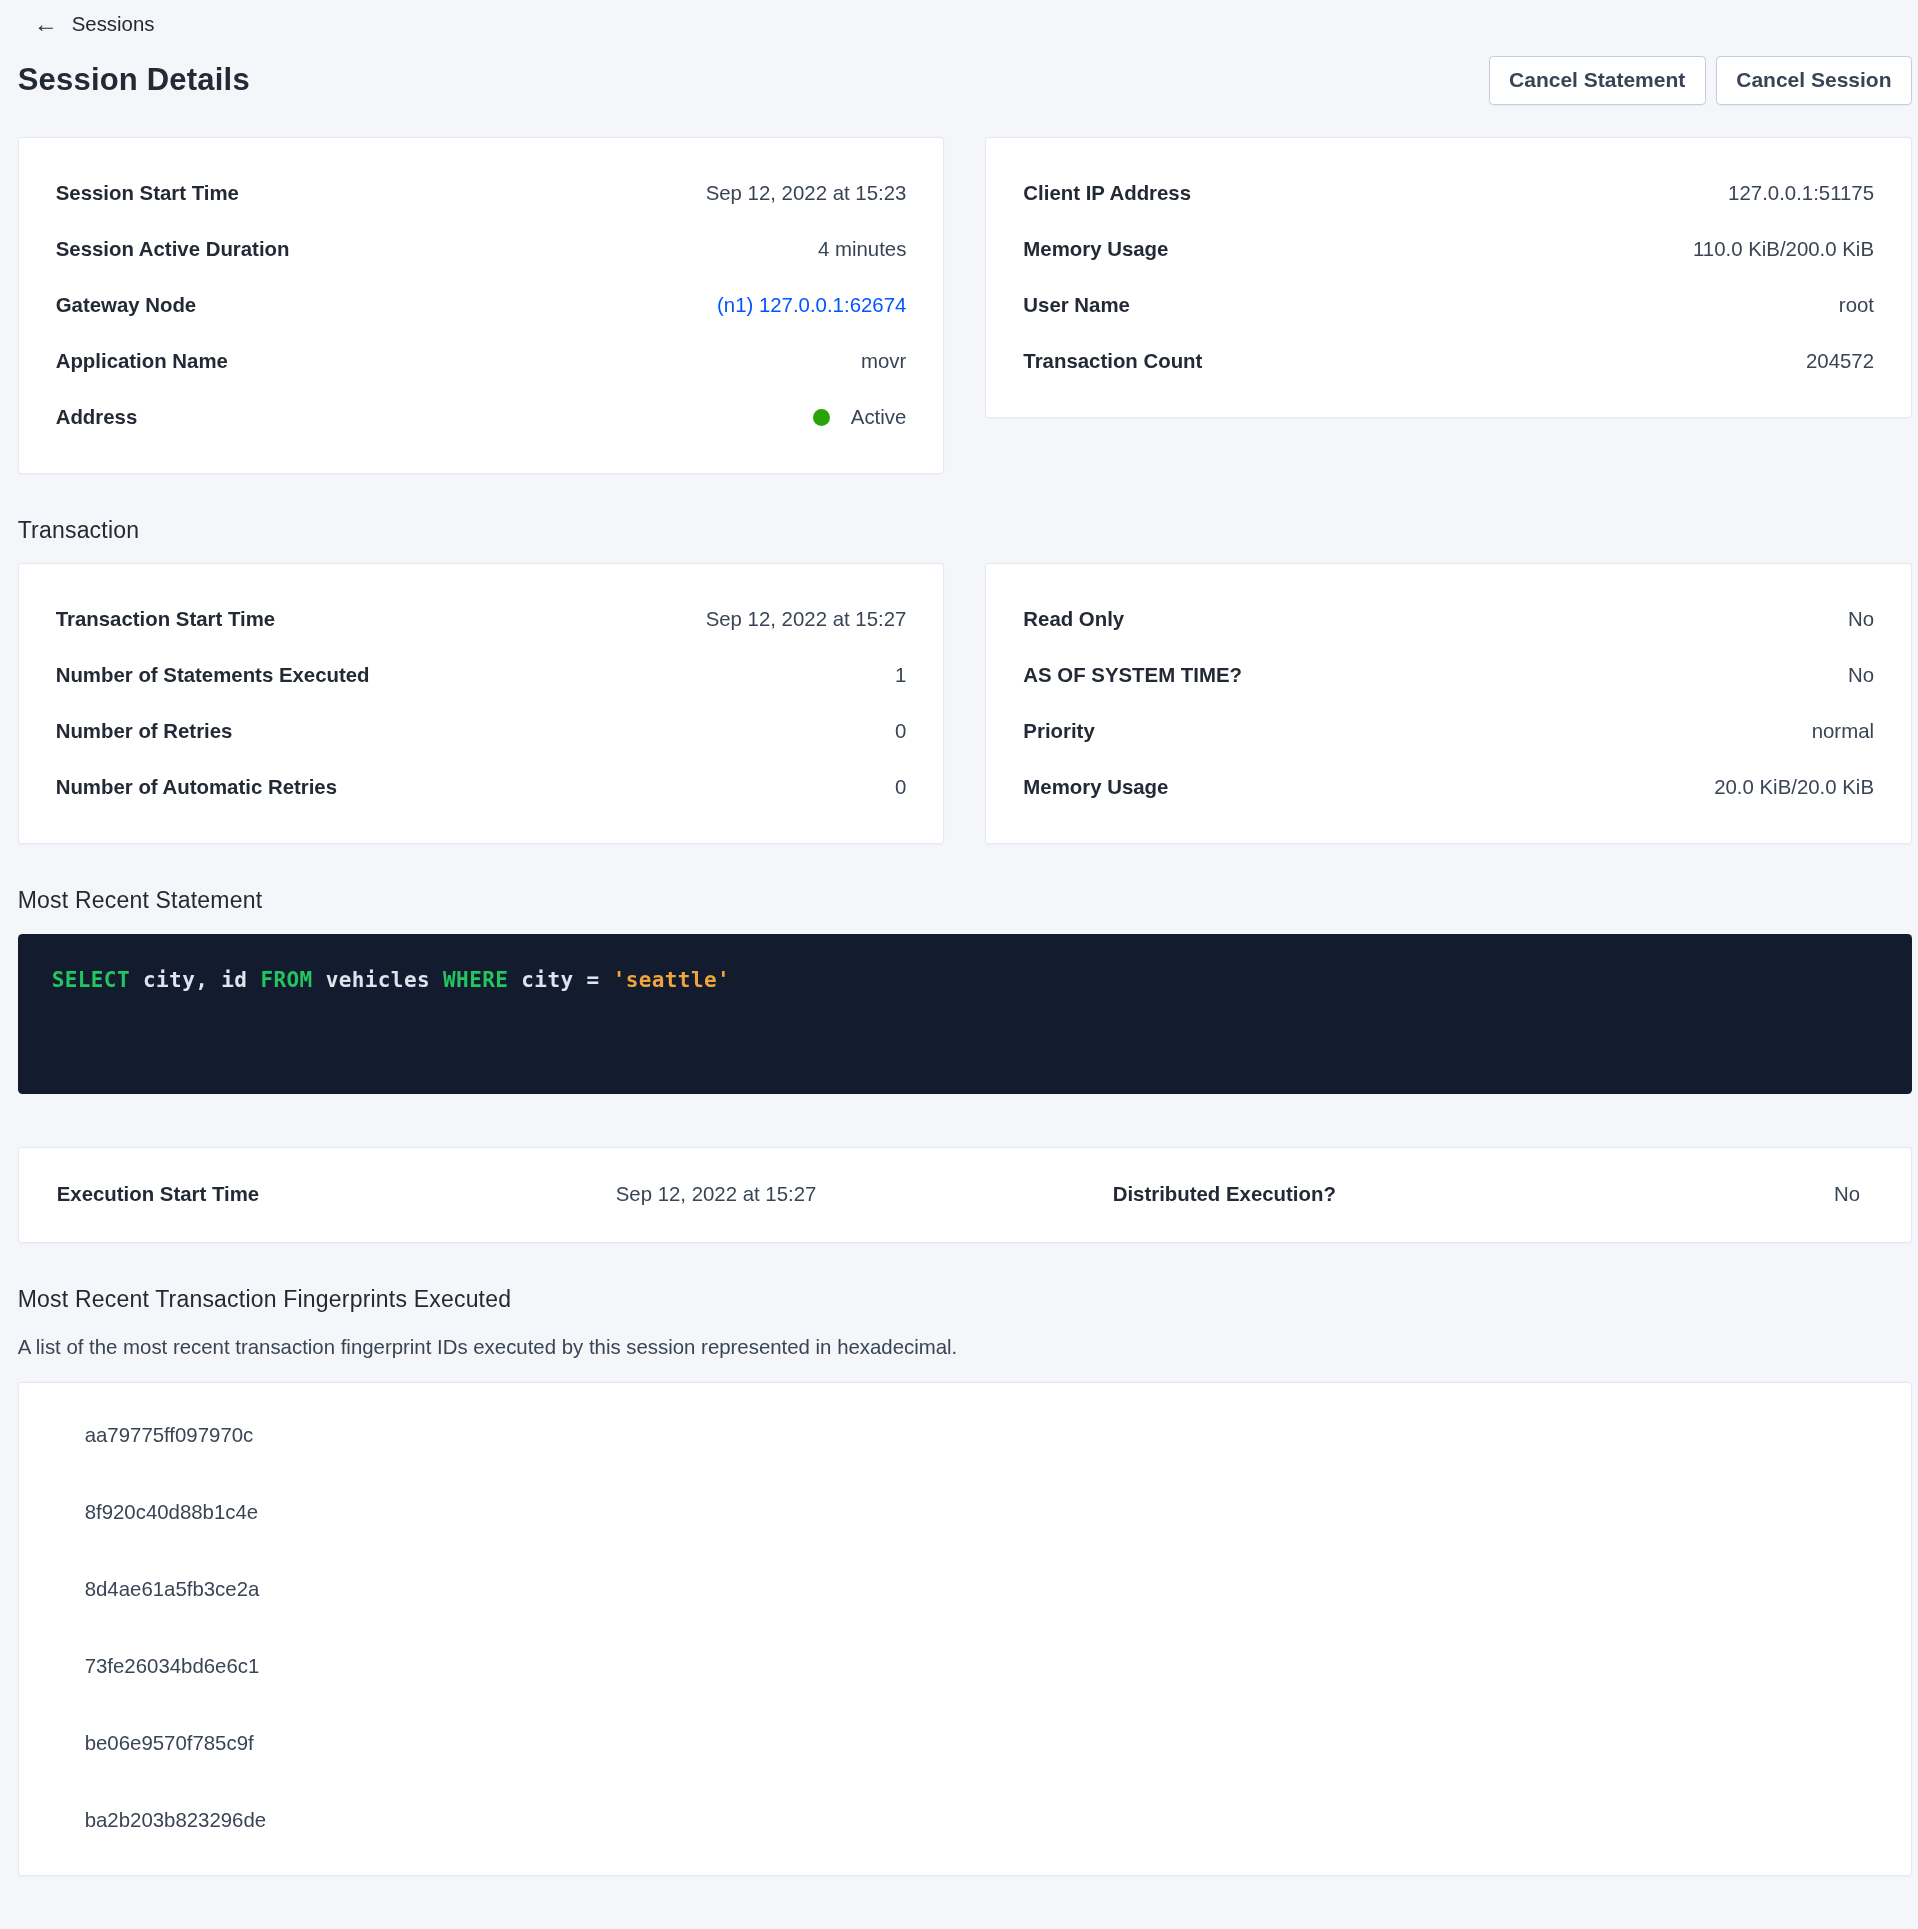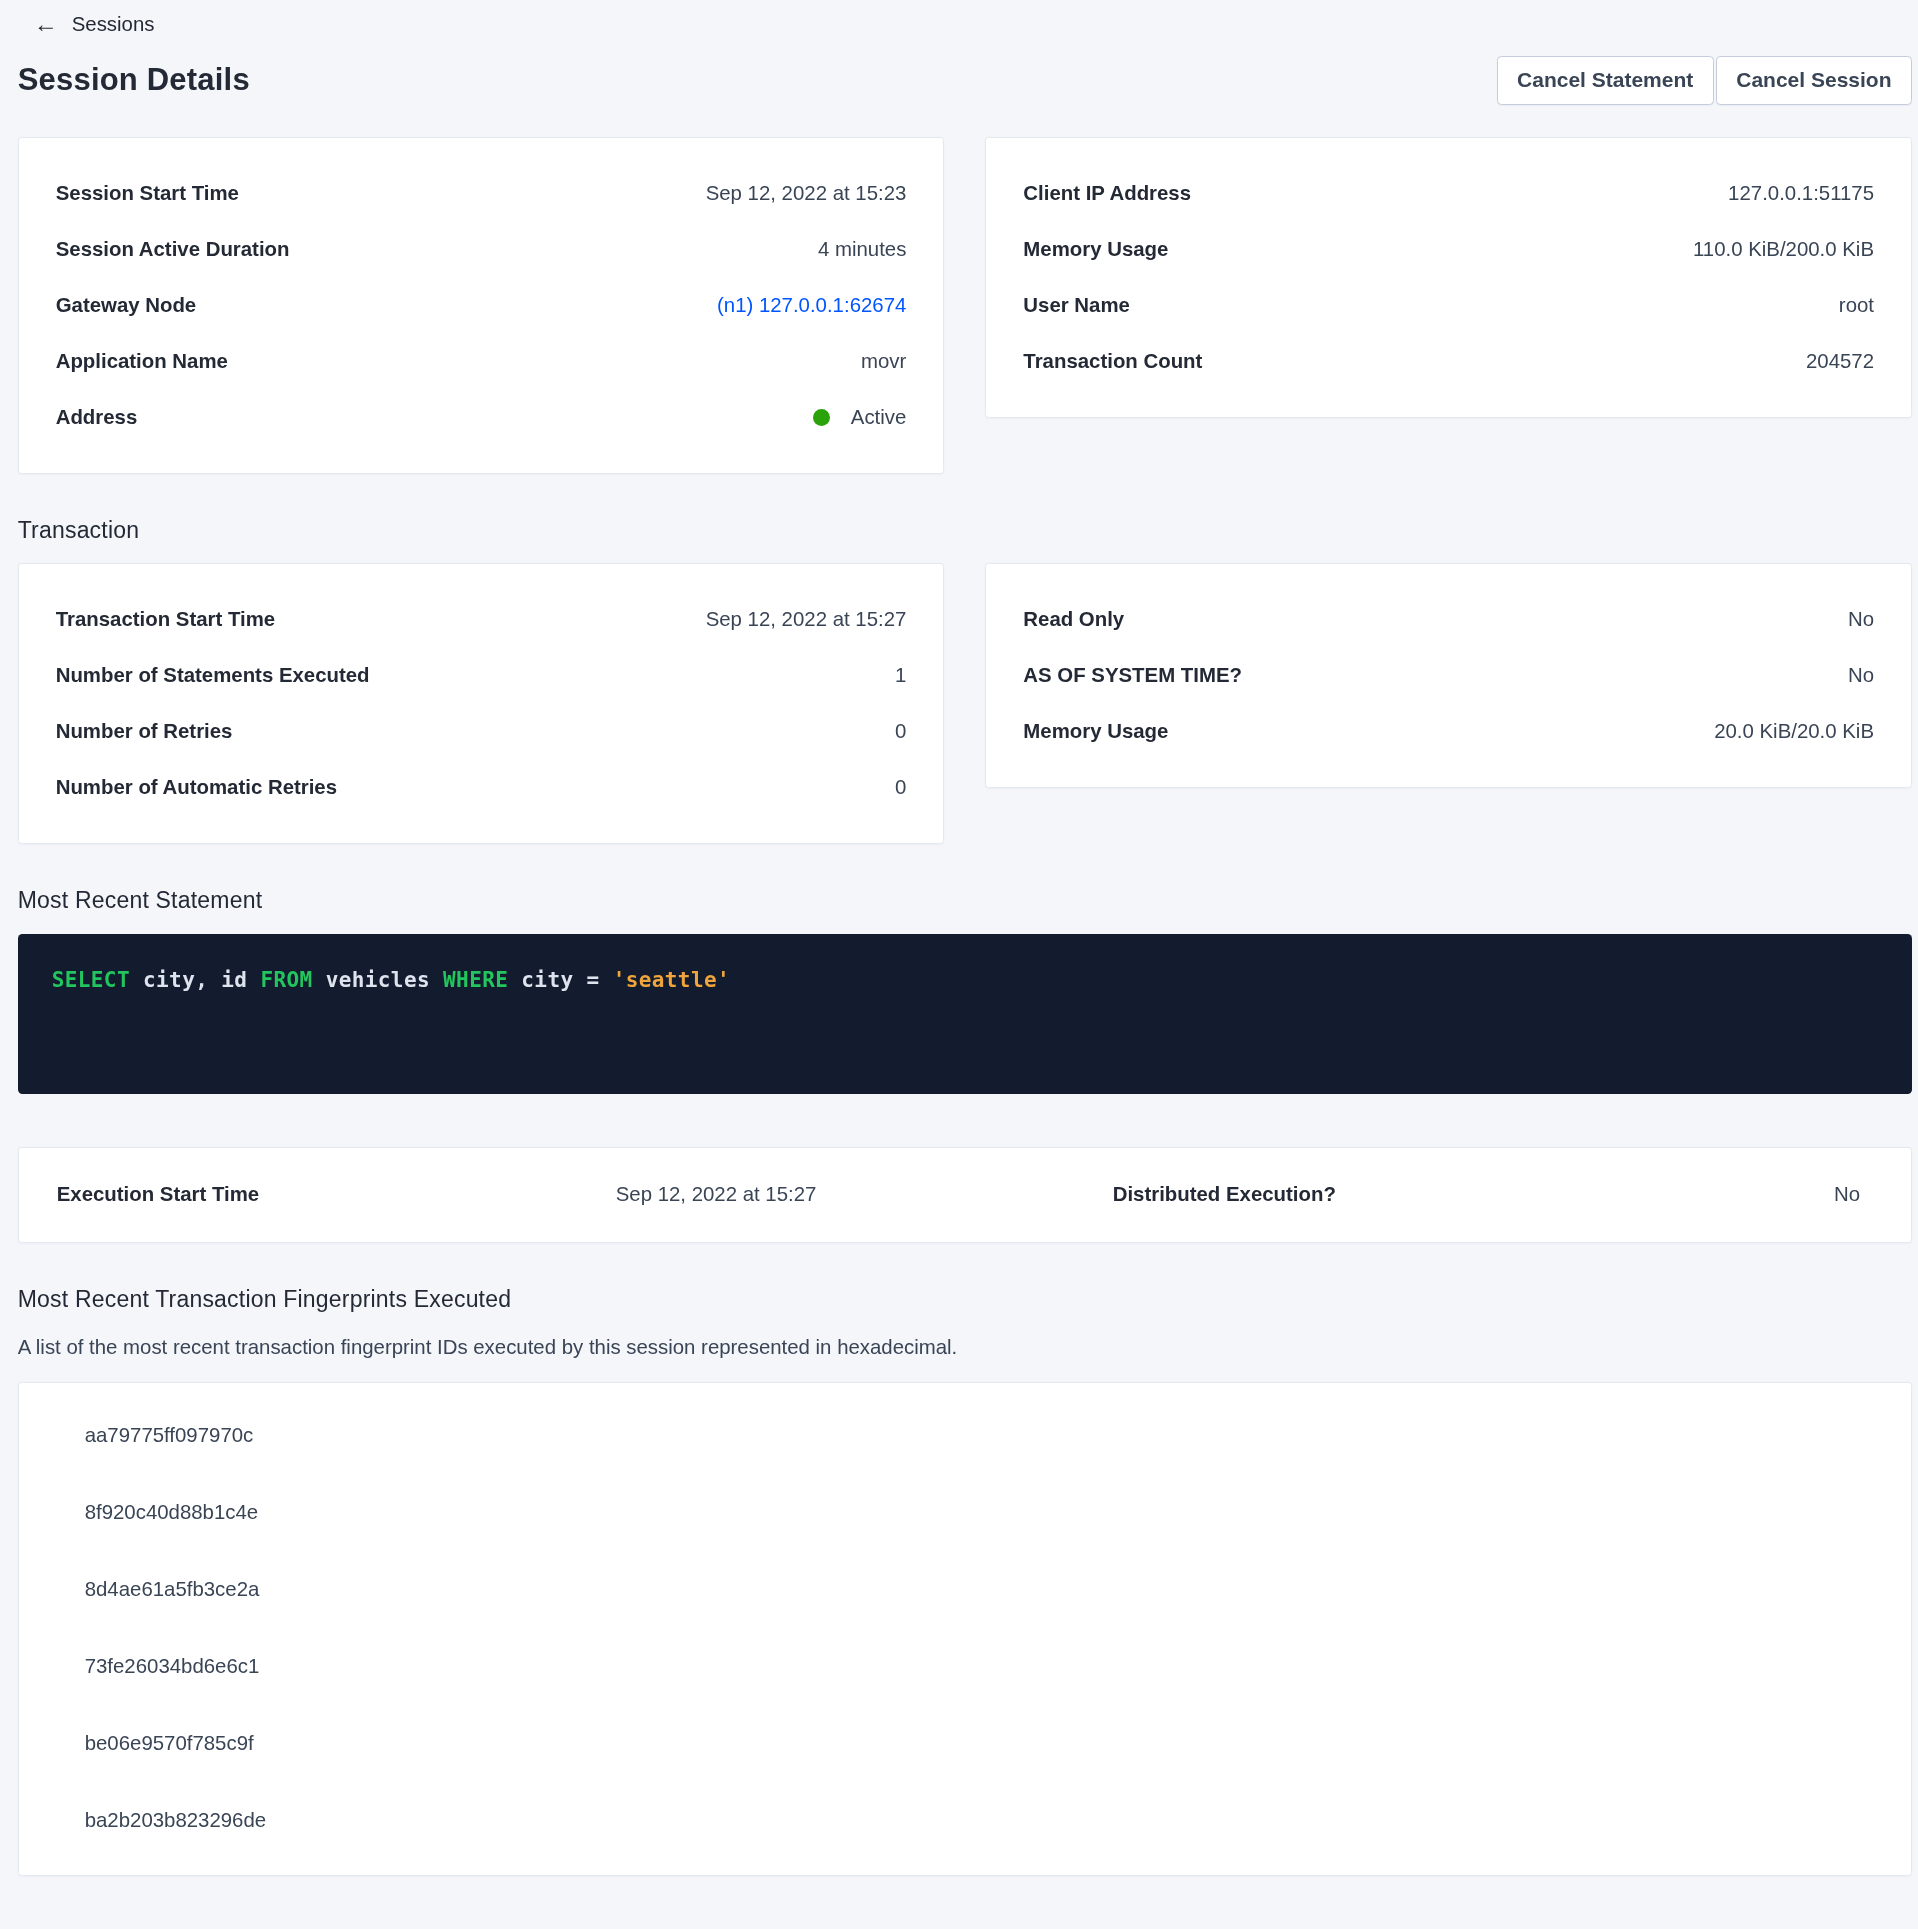--- a/index.html
+++ b/index.html
@@ -19,21 +19,21 @@
     font-size:20.4px; color:#242a35; cursor:pointer; width:fit-content;
   }
   .back-arrow { font-size:24px; line-height:1; color:#242a35; }
 
   
   .title-row {
     display:flex; justify-content:space-between; align-items:center;
     margin-top:19.5px;
   }
   h1.page-title { font-size:31px; font-weight:700; color:#242a35; letter-spacing:0.2px; }
-  .actions { display:flex; gap:2px; }
+  .actions { display:flex; gap:10px; }
   .btn {
     background:#ffffff;
     border:0.9px solid #c5cddd;
     border-radius:4.4px;
     color:#394455;
     font-family:"Liberation Sans", sans-serif;
     font-size:21px; font-weight:700;
     padding:11.5px 19.5px;
     cursor:pointer;
     box-shadow:0 0.9px 0.9px rgba(60,80,110,0.06);
@@ -197,20 +197,24 @@
     <div class="card kv-card">
       <div class="kv-row">
         <span class="kv-label">Read Only</span>
         <span class="kv-value">No</span>
       </div>
       <div class="kv-row">
         <span class="kv-label">AS OF SYSTEM TIME?</span>
         <span class="kv-value">No</span>
       </div>
       <div class="kv-row">
+        <span class="kv-label">Priority</span>
+        <span class="kv-value">normal</span>
+      </div>
+      <div class="kv-row">
         <span class="kv-label">Memory Usage</span>
         <span class="kv-value">20.0 KiB/20.0 KiB</span>
       </div>
     </div>
   </div>
 
   <div class="section-heading">Most Recent Statement</div>
   <div class="sql-box">
     <div class="sql-code"><span class="sql-kw">SELECT</span> <span>city, id</span> <span class="sql-kw">FROM</span> <span>vehicles</span> <span class="sql-kw">WHERE</span> <span>city =</span> <span class="sql-str">'seattle'</span></div>
   </div>

